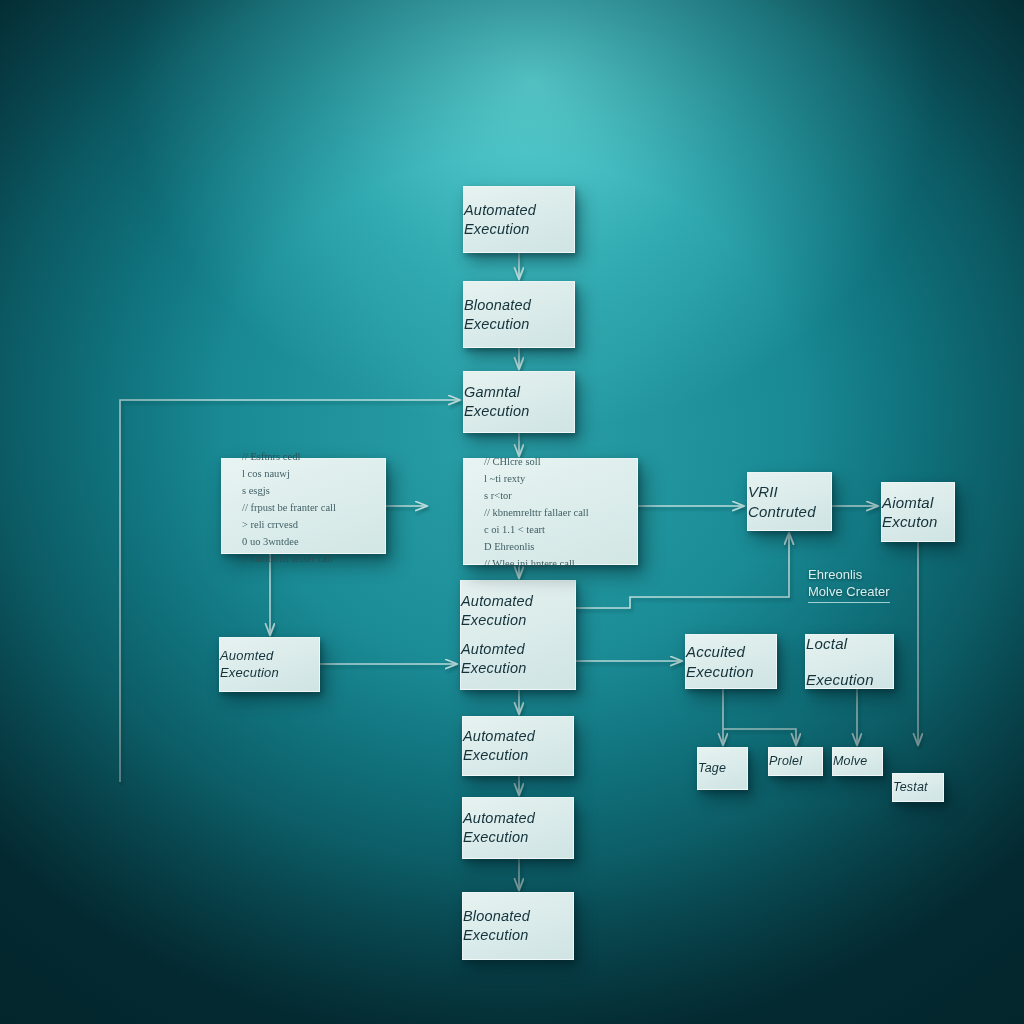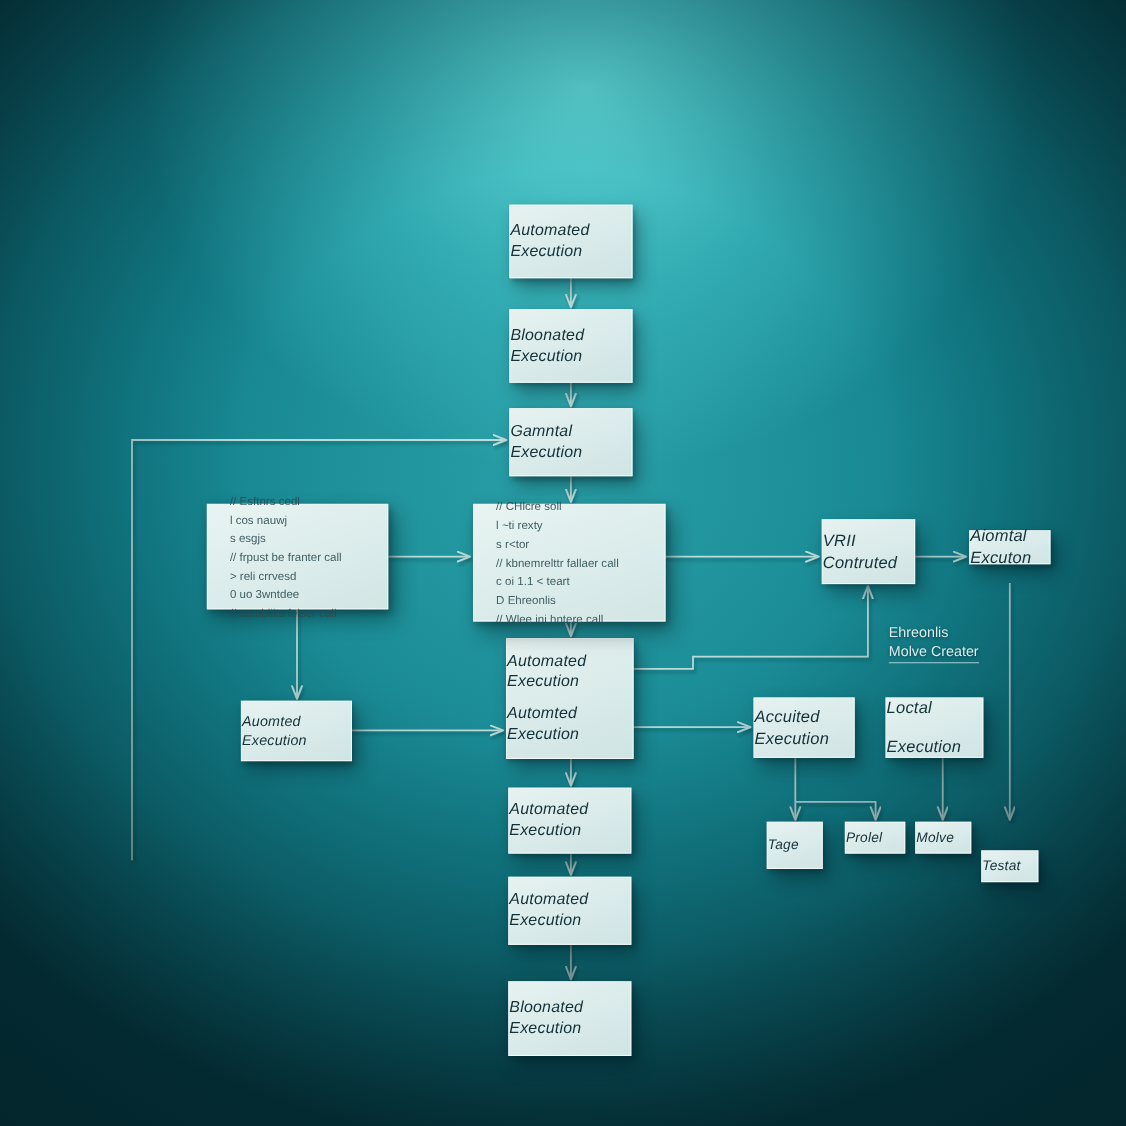--- a/index.html
+++ b/index.html
@@ -49,25 +49,25 @@
   
   .code{
     position:absolute;
     background:linear-gradient(160deg,#e8f4f2 0%,#dcedec 50%,#d2e6e4 100%);
     border:1px solid rgba(255,255,255,0.5);
     box-sizing:border-box;
     box-shadow:
       7px 10px 18px rgba(0,26,32,0.42),
       2px 3px 6px rgba(0,22,28,0.30);
     padding:18px 16px 16px 20px;
-    font-family:Liberation Sans, sans-serif;
+    font-family:Liberation Serif, serif;
     font-size:10.5px;
     color:#2b4b52;
     line-height:1.62;
-    display:flex;flex-direction:column;justify-content:center;
+    display:flex;flex-direction:column;justify-content:center;margin-left:33px;
   }
   .code .cl{white-space:nowrap;opacity:0.88;}
 
   .annot{
     position:absolute;
     color:#d8efee;
     font-size:13px;
     line-height:1.32;
     text-shadow:0 1px 3px rgba(0,22,28,0.55);
     white-space:nowrap;
@@ -160,21 +160,21 @@
         <span class="ln">Execution</span>
       </div>
       <div class="node small" style="left: 219px; top: 637px; width: 101px; height: 55px;">
         <span class="ln">Auomted</span>
         <span class="ln">Execution</span>
       </div>
       <div class="node tiny" style="left: 747px; top: 472px; width: 85px; height: 59px;">
         <span class="ln">VRII</span>
         <span class="ln">Contruted</span>
       </div>
-      <div class="node tiny" style="left: 881px; top: 482px; width: 74px; height: 31px;">
+      <div class="node tiny" style="left: 881px; top: 482px; width: 74px; height: 60px;">
         <span class="ln">Aiomtal</span>
         <span class="ln">Excuton</span>
       </div>
       <div class="node tiny" style="left: 685px; top: 634px; width: 92px; height: 55px;">
         <span class="ln">Accuited</span>
         <span class="ln">Execution</span>
       </div>
       <div class="node tiny" style="left: 805px; top: 634px; width: 89px; height: 55px; gap: 16px;">
         <span class="ln">Loctal</span>
         <span class="ln">Execution</span>

